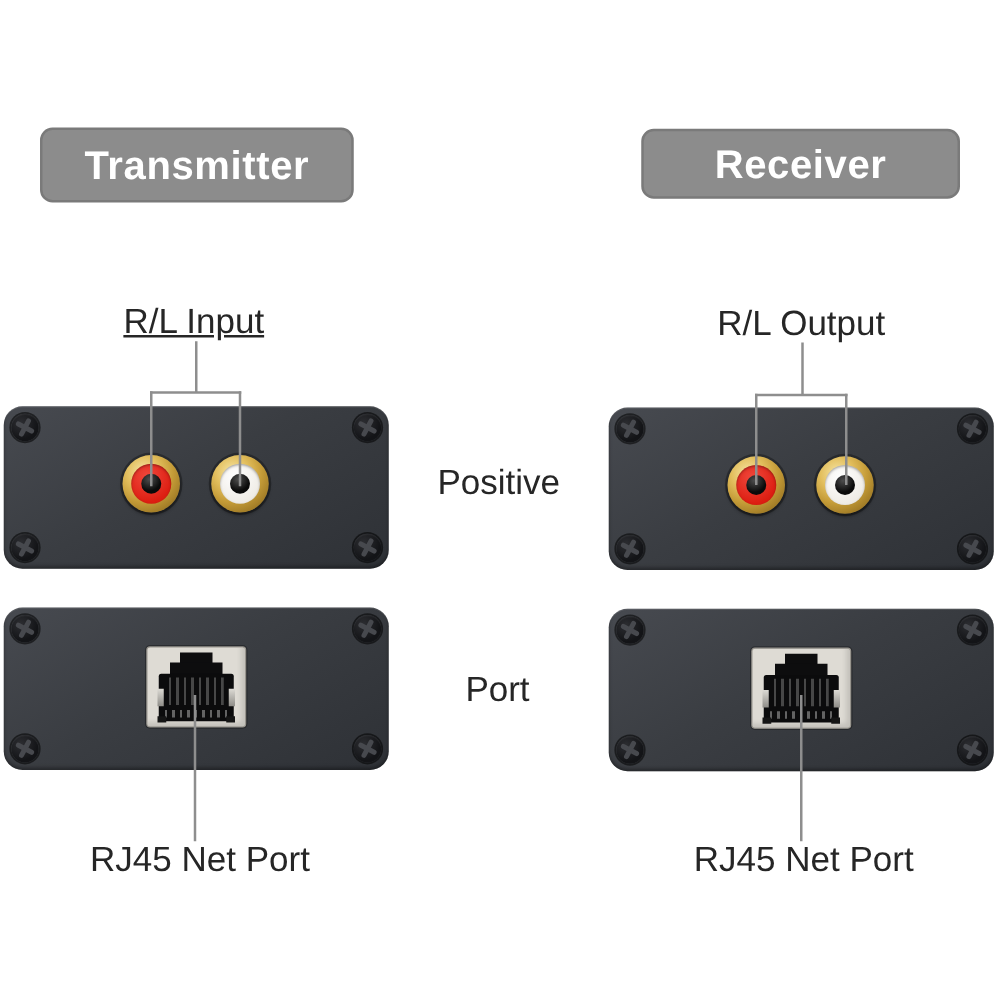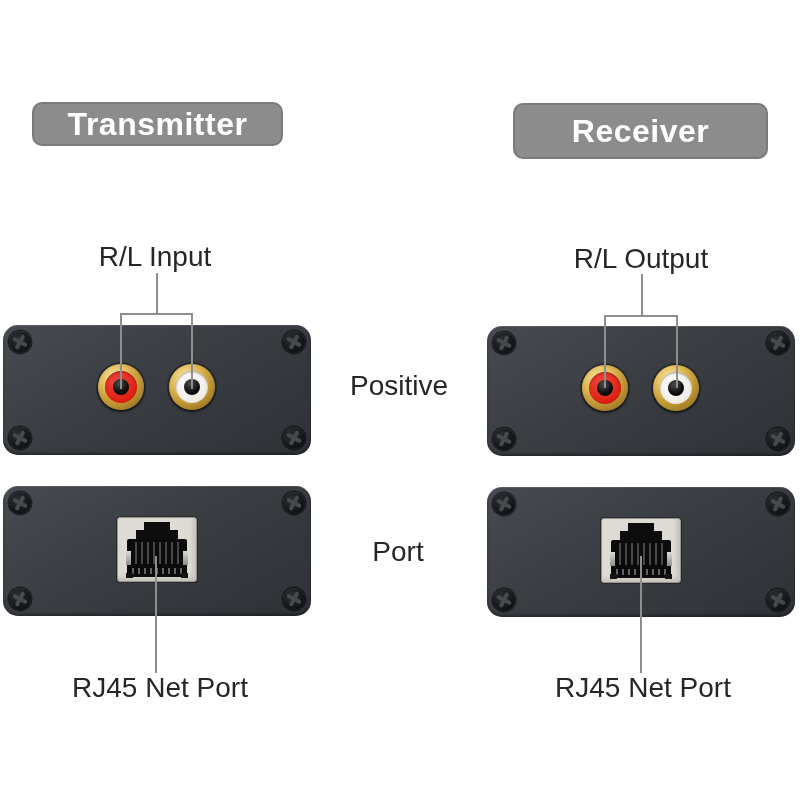--- a/index.html
+++ b/index.html
@@ -6,21 +6,21 @@
   #canvas{
     position:relative;width:800px;height:800px;background:#ffffff;
     overflow:hidden;font-family:"Liberation Sans",sans-serif;
   }
   
   .hdr-btn{
     position:absolute;background:#8c8c8c;border:2px solid #7a7a7a;border-radius:10px;
     color:#ffffff;font-weight:bold;font-size:32px;display:flex;align-items:center;
     justify-content:center;box-sizing:border-box;z-index:3;letter-spacing:0.5px;
   }
-  #btn-transmitter{left:32px;top:102px;width:251px;height:44px;}
+  #btn-transmitter{left:32px;top:102px;width:251px;height:60px;}
   #btn-receiver{left:513px;top:103px;width:255px;height:56px;}
   
   .lbl{
     position:absolute;transform:translate(-50%,-50%);font-size:28px;color:#262626;
     white-space:nowrap;z-index:4;
   }
   
   .panel{
     position:absolute;width:308px;height:130px;border-radius:15px;z-index:1;
     background:linear-gradient(150deg,#474a50 0%,#3a3d42 45%,#2e3136 100%);
@@ -80,21 +80,21 @@
   #t-bracket{left:120px;top:313px;width:73px;height:2px;}
   #t-legl{left:120px;top:313px;width:2px;height:76px;}
   #t-legr{left:191px;top:313px;width:2px;height:76px;}
   #r-stem{left:641px;top:274px;width:2px;height:42px;}
   #r-bracket{left:604px;top:315px;width:74px;height:2px;}
   #r-legl{left:604px;top:315px;width:2px;height:73px;}
   #r-legr{left:676px;top:315px;width:2px;height:73px;}
   #t-back-stem{left:155px;top:556px;width:2px;height:117px;}
   #r-back-stem{left:640px;top:556px;width:2px;height:117px;}
   
-  #lbl-rl-input{left:155px;top:257px;}
+  #lbl-rl-input{left:155px;top:257px;text-decoration:underline;}
   #lbl-rl-output{left:641px;top:259px;}
   #lbl-positive{left:399px;top:386px;}
   #lbl-back{left:398px;top:552px;}
   #lbl-rj45-left{left:160px;top:688px;}
   #lbl-rj45-right{left:643px;top:688px;}
 </style>
 </head>
 <body>
 
 <div id="canvas">

